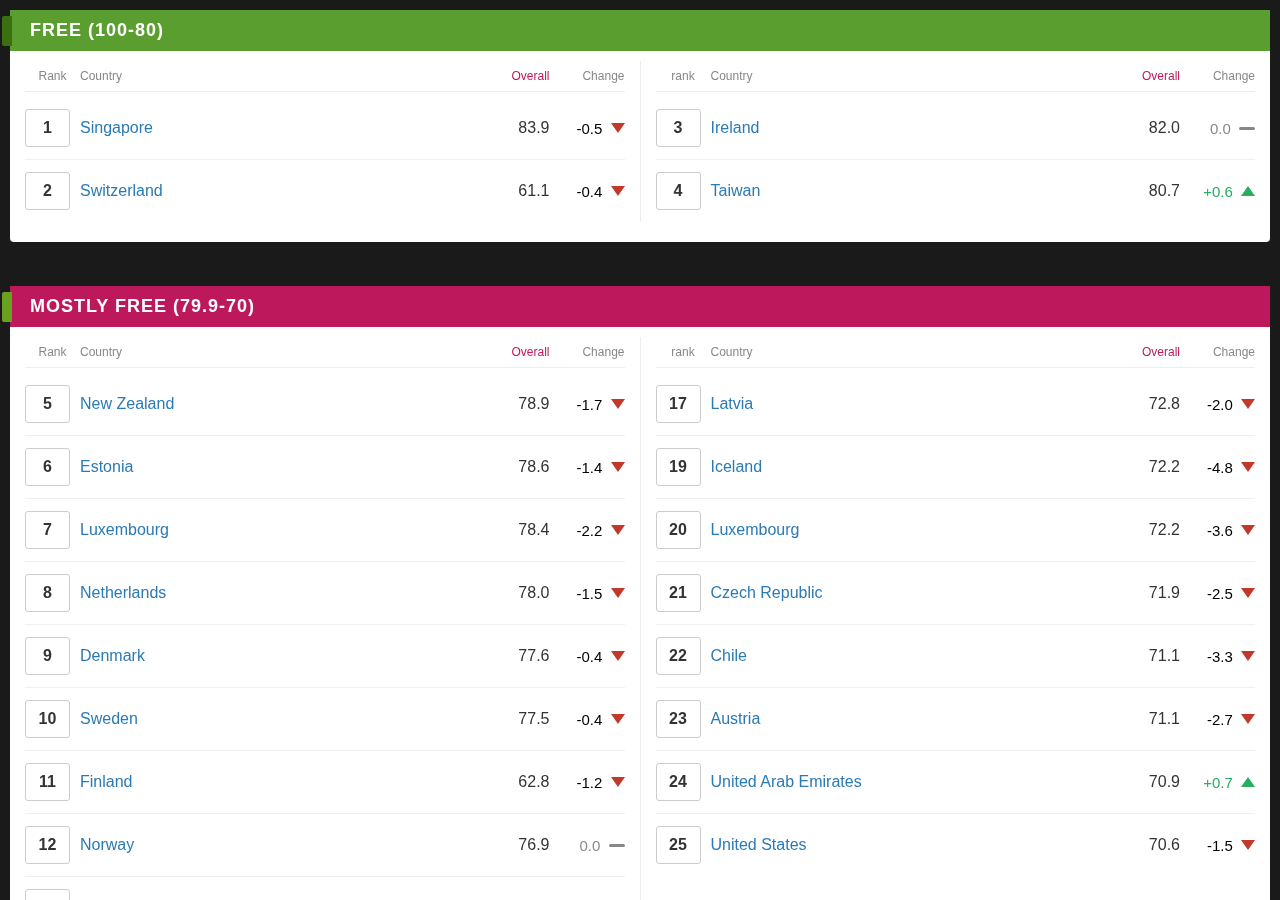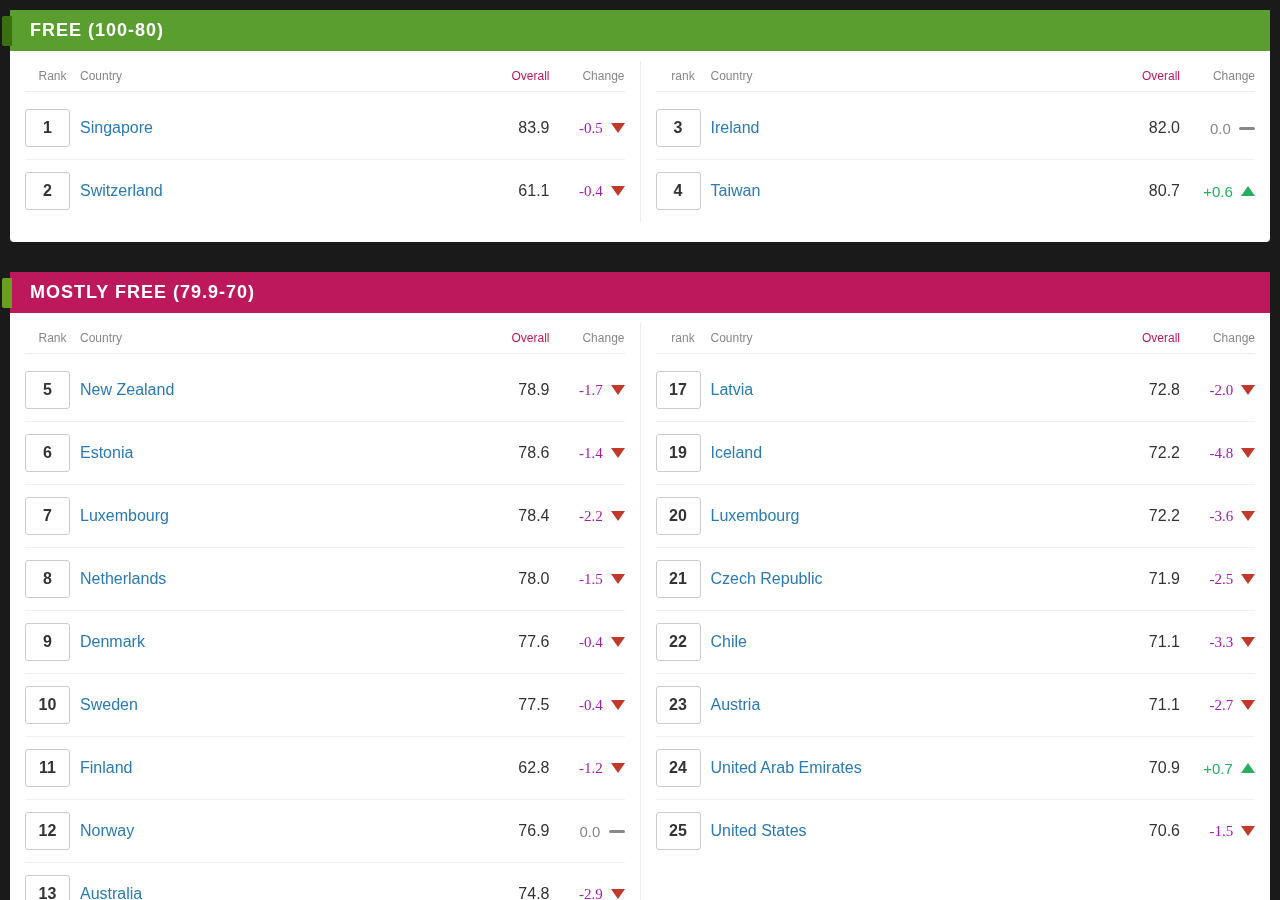--- a/index.html
+++ b/index.html
@@ -4,21 +4,21 @@
   <style>
     * { box-sizing: border-box; margin: 0; padding: 0; }
     body {
       background: #1a1a1a;
       font-family: 'Arial', sans-serif;
       padding: 10px;
       min-height: 900px;
     }
     .section {
       background: #fff;
-      margin-bottom: 30px;
+      margin-bottom: 44px;
       border-radius: 4px;
       overflow: visible;
       position: relative;
     }
     .section-header {
       padding: 10px 20px;
       color: #fff;
       font-weight: 900;
       font-size: 18px;
       letter-spacing: 1px;
@@ -122,21 +122,21 @@
       font-weight: 500;
     }
     .change-val {
       width: 75px;
       display: flex;
       align-items: center;
       justify-content: flex-end;
       gap: 4px;
       font-size: 15px;
     }
-    .change-val.down { color: #a21caf; font-family: Liberation Serif, serif; }
+    .change-val.down { color: #000000; }
     .change-val.up { color: #27ae60; }
     .change-val.flat { color: #888; }
     .arrow-down {
       display: inline-block;
       width: 0;
       height: 0;
       border-left: 7px solid transparent;
       border-right: 7px solid transparent;
       border-top: 10px solid #c0392b;
     }

